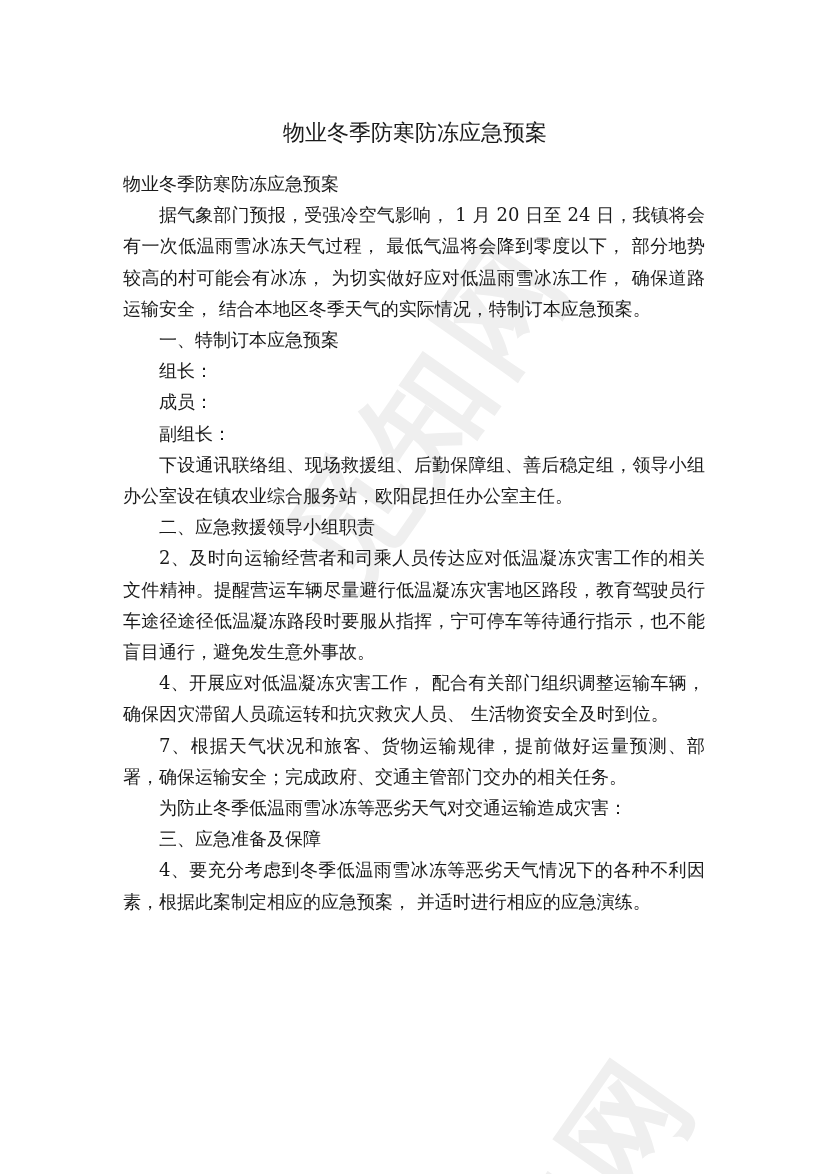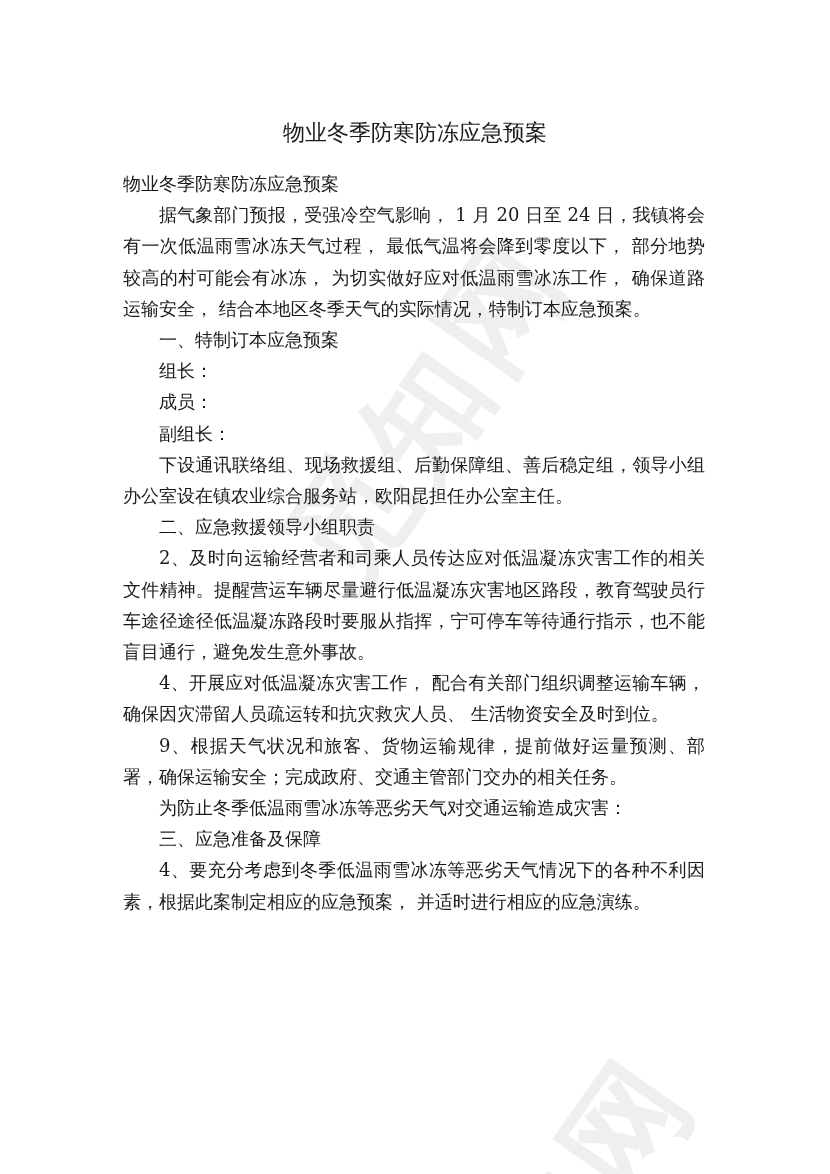--- a/index.html
+++ b/index.html
@@ -43,18 +43,18 @@
     <p>物业冬季防寒防冻应急预案</p>
     <p class="indent">据气象部门预报，受强冷空气影响， 1 月 20 日至 24 日，我镇将会有一次低温雨雪冰冻天气过程， 最低气温将会降到零度以下， 部分地势较高的村可能会有冰冻， 为切实做好应对低温雨雪冰冻工作， 确保道路运输安全， 结合本地区冬季天气的实际情况，特制订本应急预案。</p>
     <p class="indent">一、特制订本应急预案</p>
     <p class="indent">组长：</p>
     <p class="indent">成员：</p>
     <p class="indent">副组长：</p>
     <p class="indent">下设通讯联络组、现场救援组、后勤保障组、善后稳定组，领导小组办公室设在镇农业综合服务站，欧阳昆担任办公室主任。</p>
     <p class="indent">二、应急救援领导小组职责</p>
     <p class="indent">2、及时向运输经营者和司乘人员传达应对低温凝冻灾害工作的相关文件精神。提醒营运车辆尽量避行低温凝冻灾害地区路段，教育驾驶员行车途径途径低温凝冻路段时要服从指挥，宁可停车等待通行指示，也不能盲目通行，避免发生意外事故。</p>
     <p class="indent">4、开展应对低温凝冻灾害工作， 配合有关部门组织调整运输车辆，确保因灾滞留人员疏运转和抗灾救灾人员、 生活物资安全及时到位。</p>
-    <p class="indent">9、根据天气状况和旅客、货物运输规律，提前做好运量预测、部署，确保运输安全；完成政府、交通主管部门交办的相关任务。</p>
+    <p class="indent">7、根据天气状况和旅客、货物运输规律，提前做好运量预测、部署，确保运输安全；完成政府、交通主管部门交办的相关任务。</p>
     <p class="indent">为防止冬季低温雨雪冰冻等恶劣天气对交通运输造成灾害：</p>
     <p class="indent">三、应急准备及保障</p>
     <p class="indent">4、要充分考虑到冬季低温雨雪冰冻等恶劣天气情况下的各种不利因素，根据此案制定相应的应急预案， 并适时进行相应的应急演练。</p>
   </div>
 </div>
 
 </body></html>

